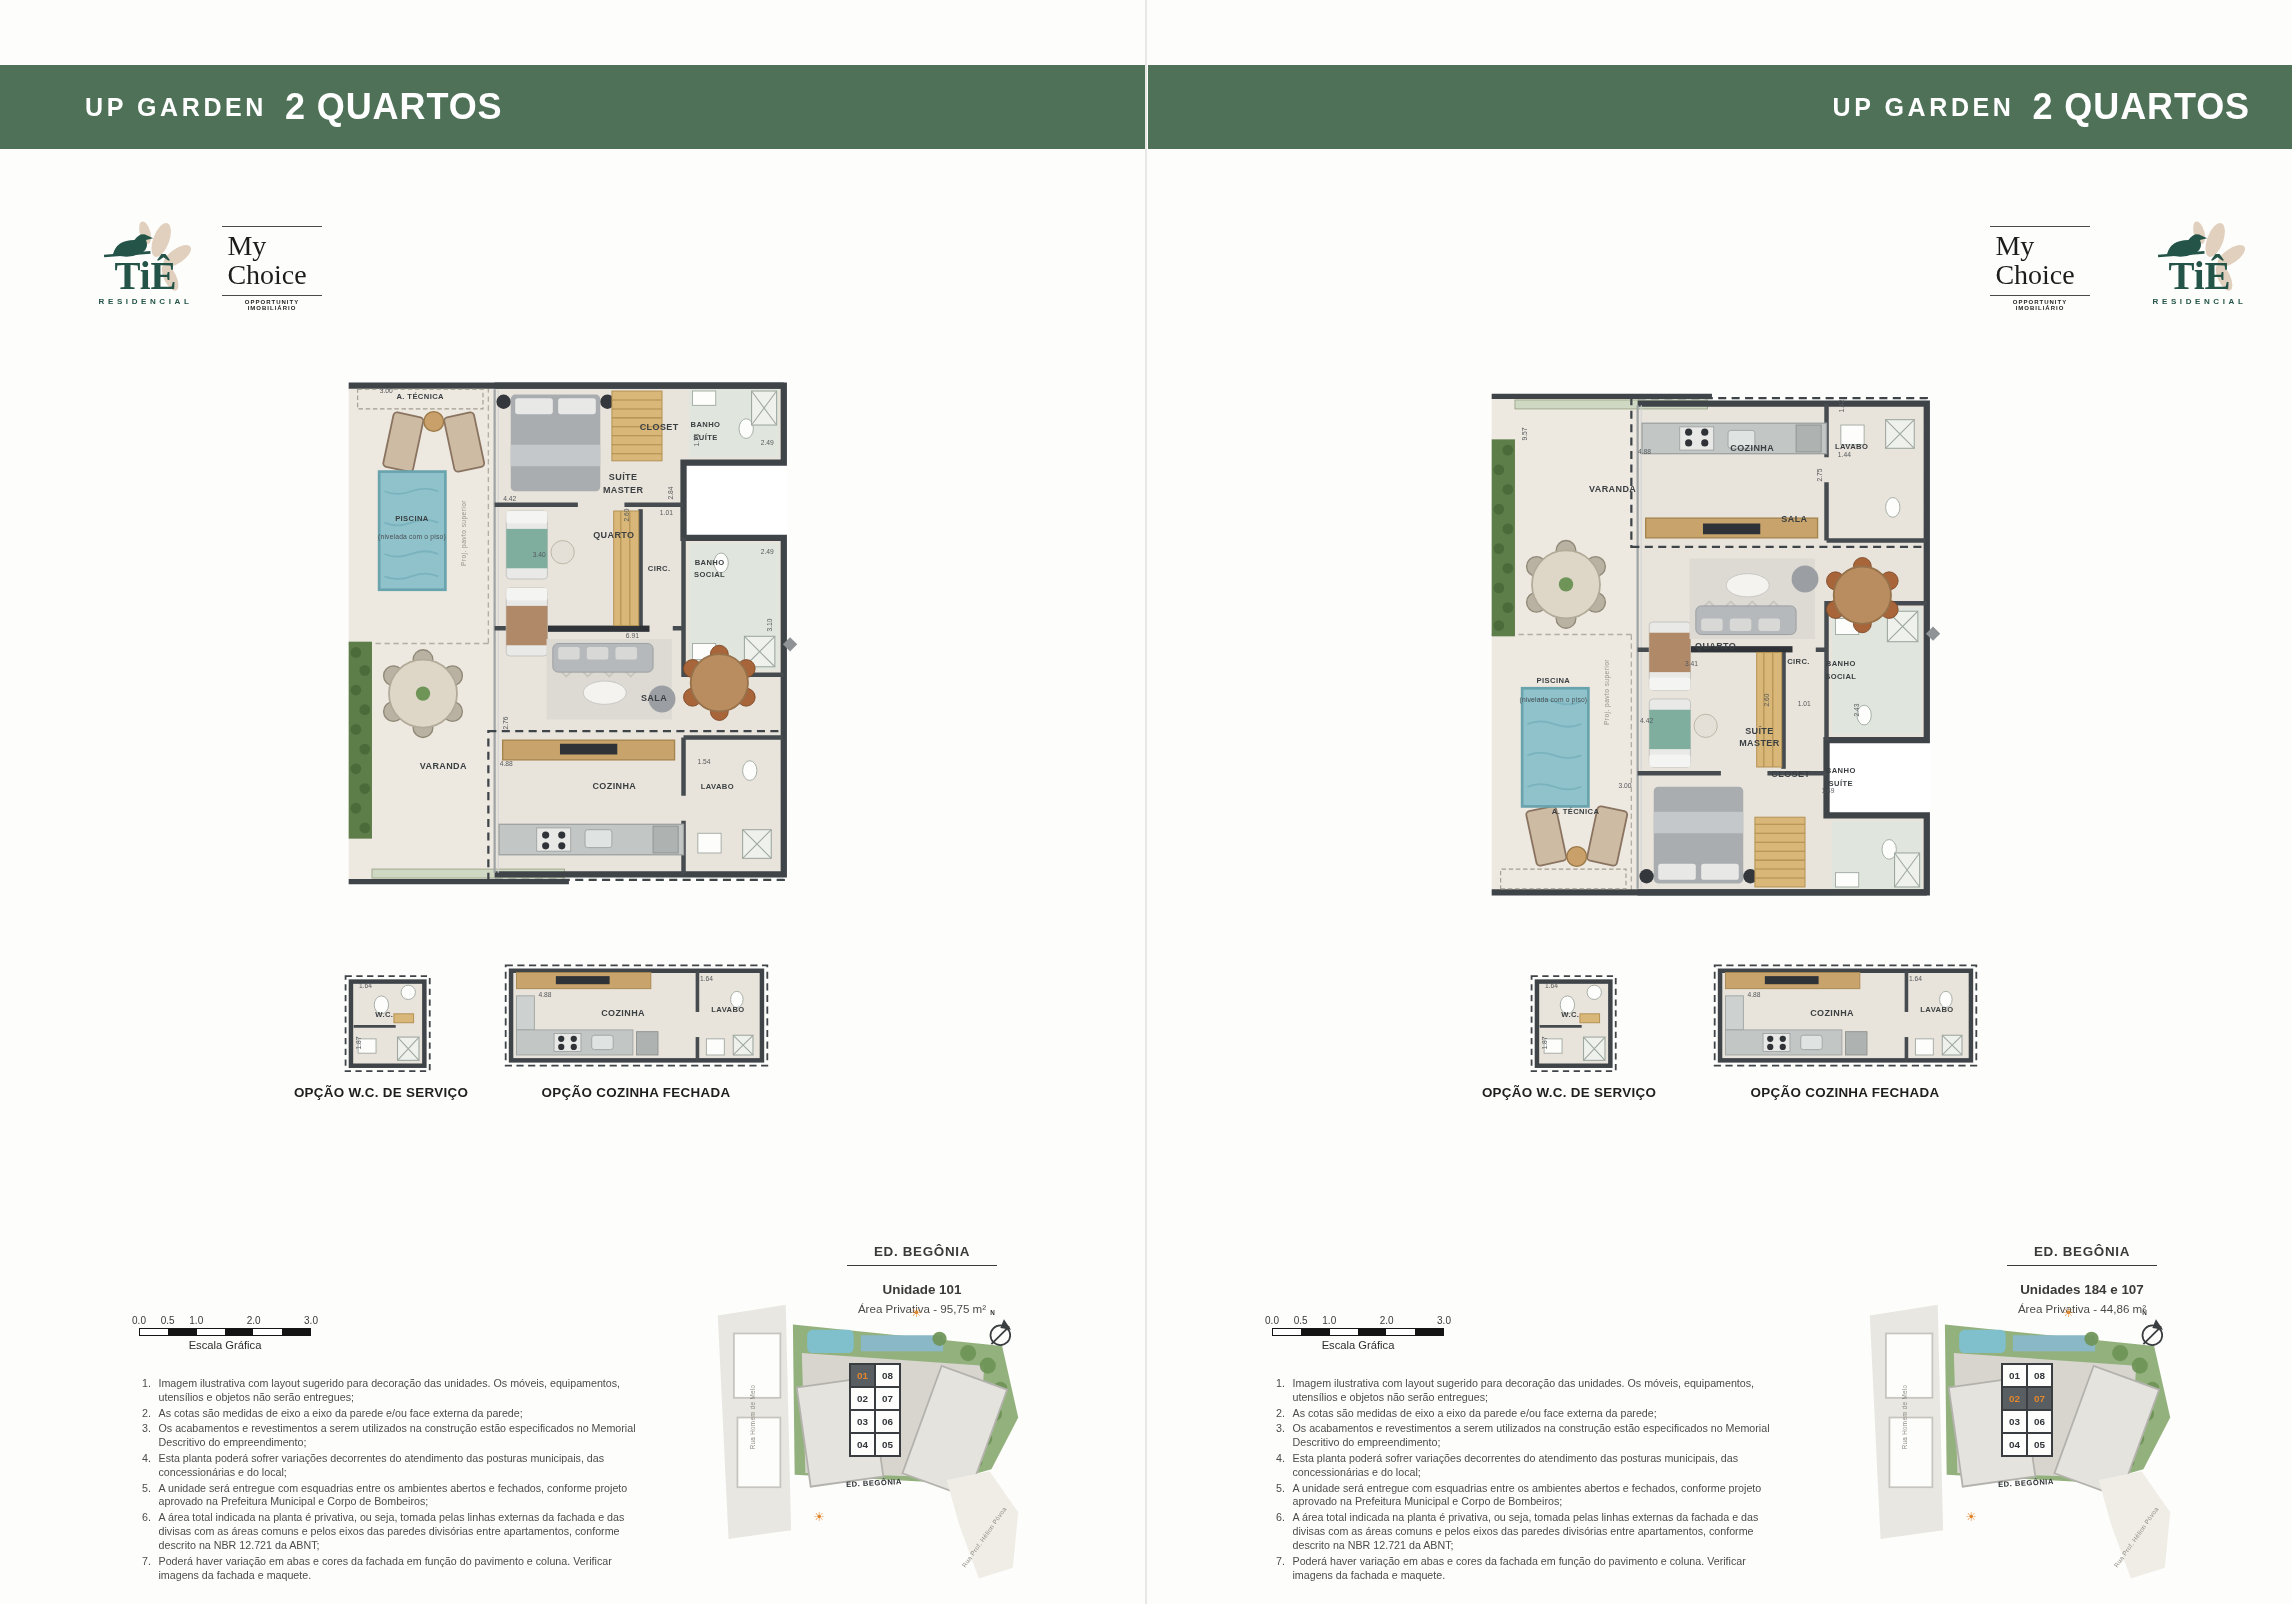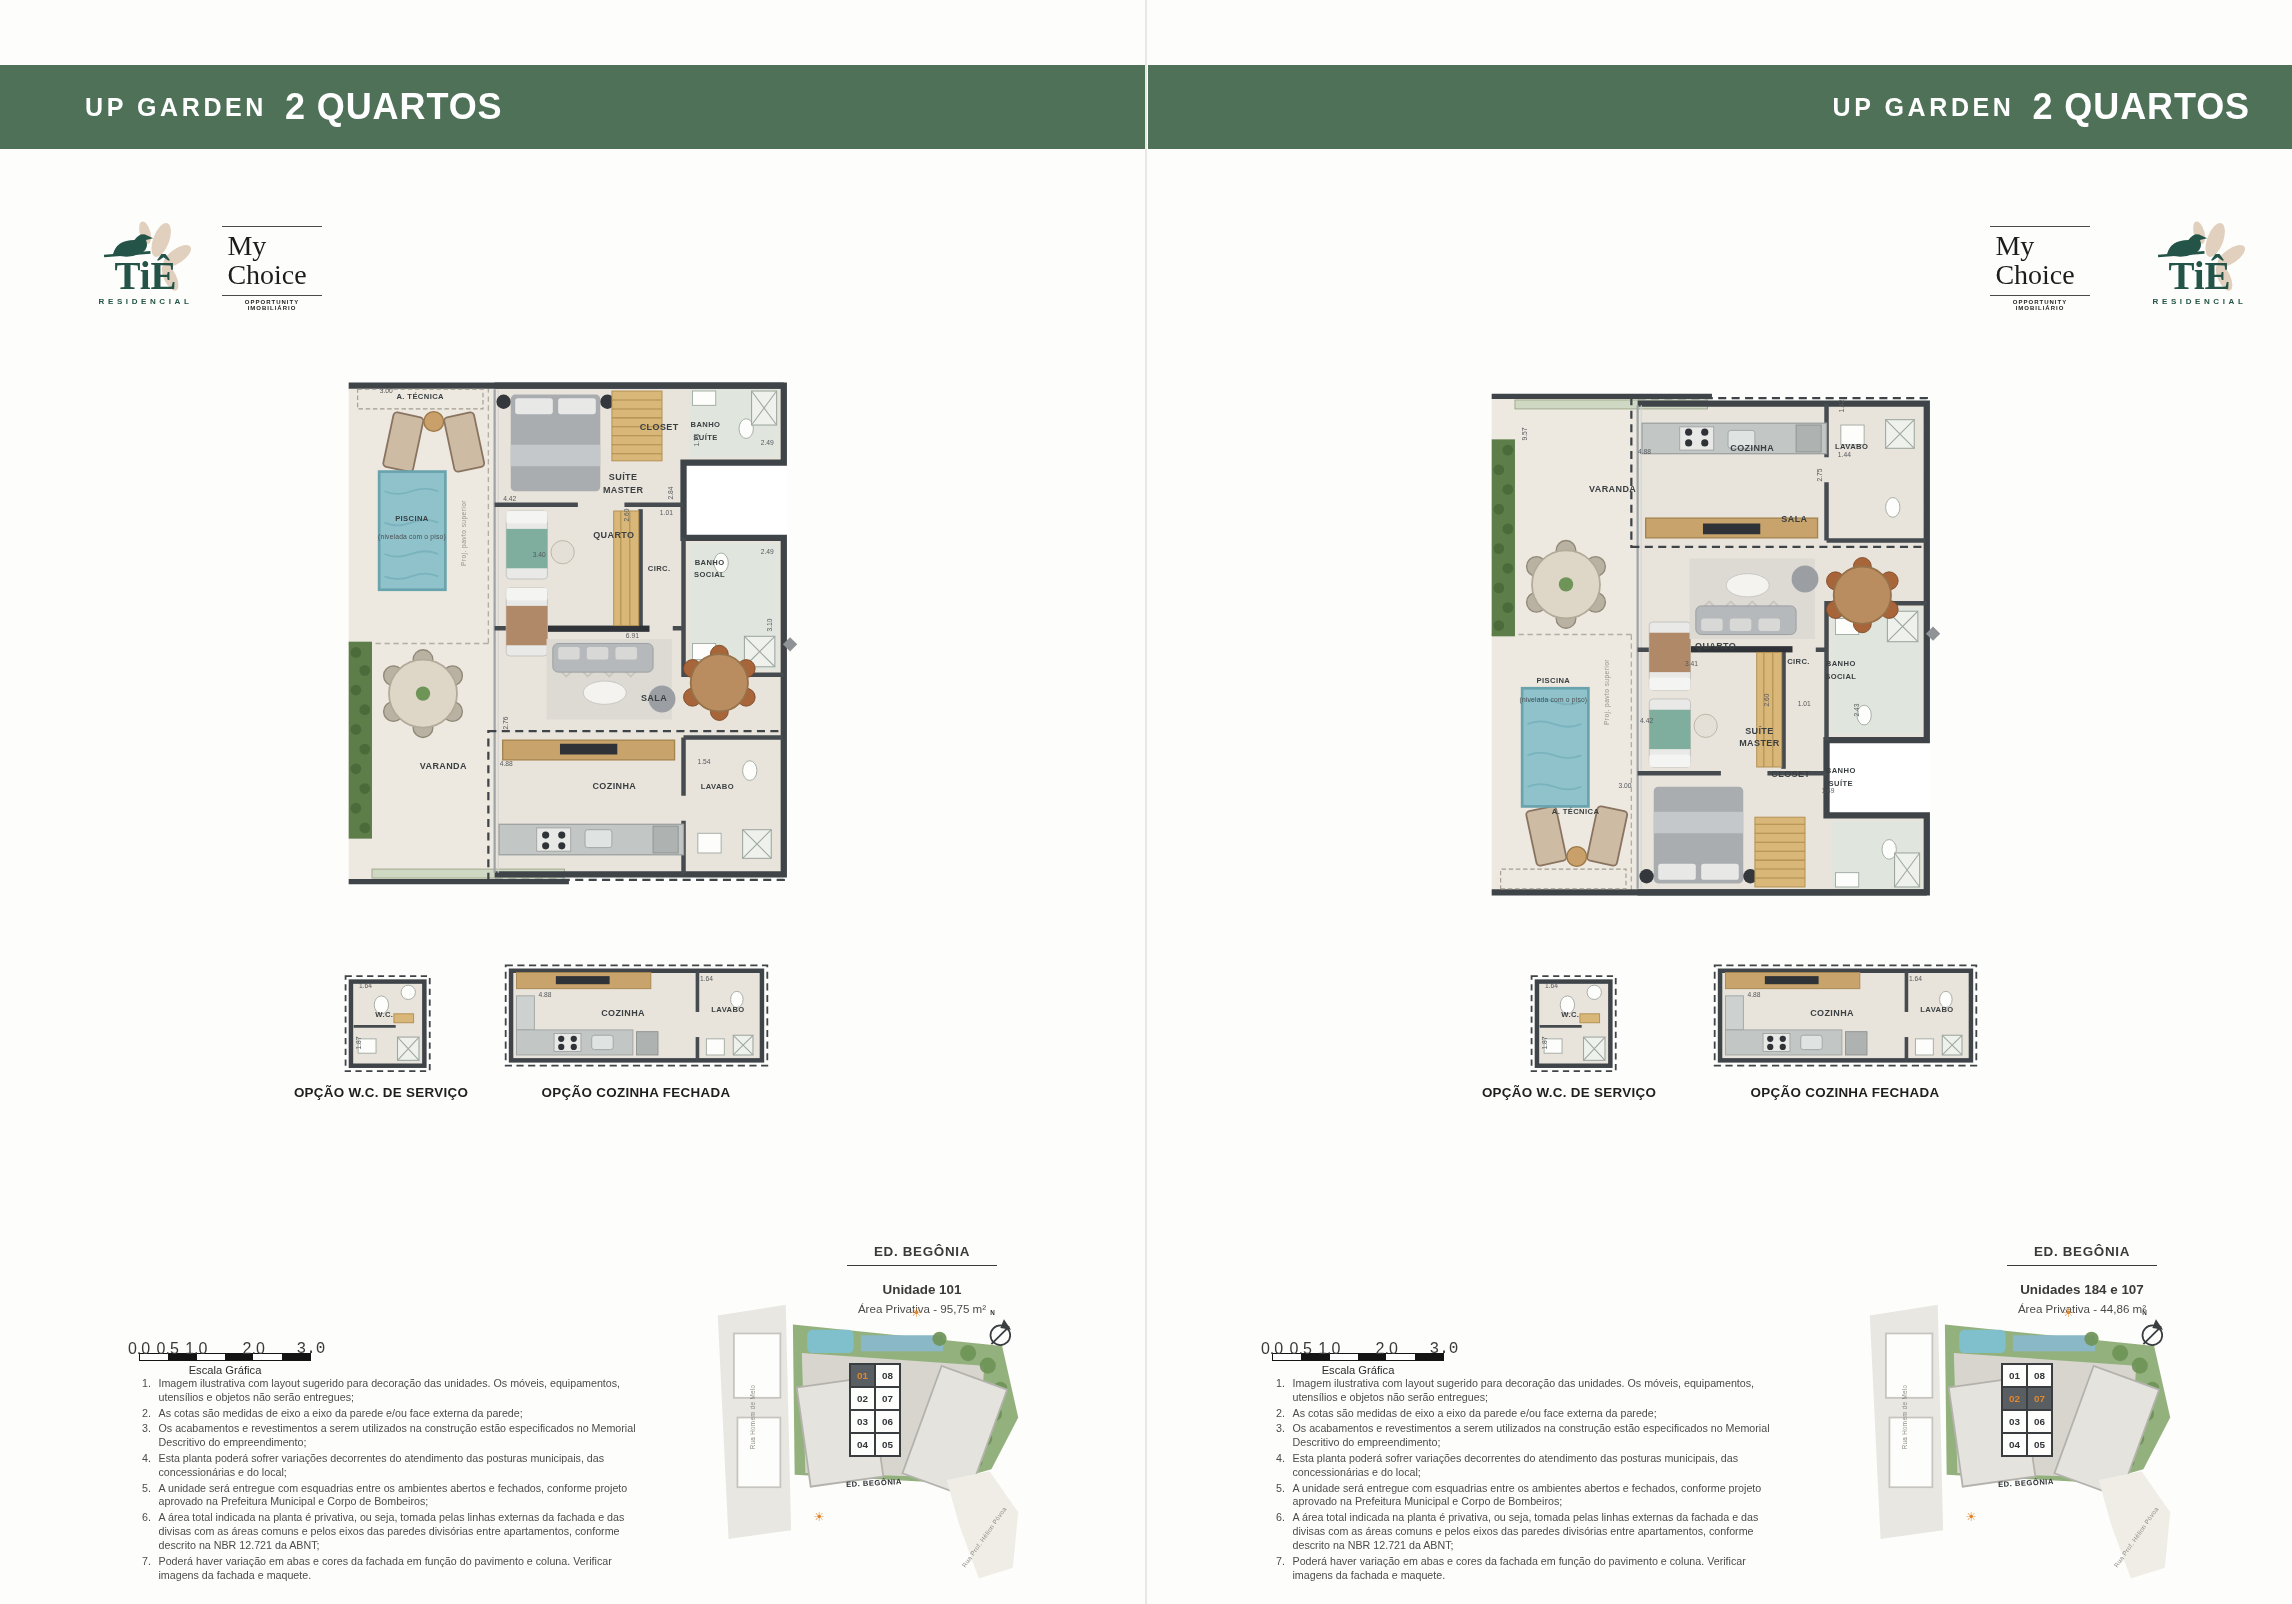--- a/index.html
+++ b/index.html
@@ -45,23 +45,23 @@
   .caption{position:absolute;transform:translateX(-50%);font-size:13.4px;font-weight:800;
     color:#1f1f1f;letter-spacing:0.3px;white-space:nowrap;}
   
   .unit-info{position:absolute;width:206px;text-align:center;}
   .unit-building{display:inline-block;font-size:13.4px;font-weight:800;letter-spacing:0.7px;color:#3a3a3a;
     padding:0 27px 6.3px 27px;border-bottom:1.8px solid #3a3a3a;}
   .unit-label{font-size:13.4px;font-weight:800;color:#3a3a3a;margin-top:16px;}
   .unit-area{font-size:11.6px;color:#4a4a4a;margin-top:4.5px;}
   
   .scalebar{position:absolute;width:172px;}
-  .sb-ticks{position:relative;height:13.4px;font-size:16px;color:#3a3a3a;margin-top:25px;}
+  .sb-ticks{position:relative;height:13.4px;font-size:10px;color:#3a3a3a;}
   .sb-ticks span{position:absolute;transform:translateX(-50%);}
-  .sb-t0{left:0%;} .sb-t1{left:16.7%;} .sb-t2{left:33.3%;} .sb-t3{left:66.7%;} .sb-t4{left:100%;font-family:Liberation Mono, monospace;}
+  .sb-t0{left:0%;} .sb-t1{left:16.7%;} .sb-t2{left:33.3%;} .sb-t3{left:66.7%;} .sb-t4{left:100%;}
   .sb-bar{height:8px;border:1.3px solid #141414;box-sizing:border-box;
     background:linear-gradient(90deg,#fff 0 16.7%,#141414 16.7% 33.3%,#fff 33.3% 50%,#141414 50% 66.7%,#fff 66.7% 83.3%,#141414 83.3% 100%);}
   .sb-label{text-align:center;font-size:11.2px;color:#2c2c2c;margin-top:2.7px;}
   
   .notes{position:absolute;width:519px;font-size:10.7px;line-height:1.3;color:#4c4c4c;}
   .notes ol{margin:0;padding-left:18px;}
   .notes li{margin-bottom:1.8px;padding-left:4.5px;}
   
   .sitemap{position:absolute;width:304px;height:300px;}
   .sitemap svg{position:absolute;inset:0;width:100%;height:100%;}

